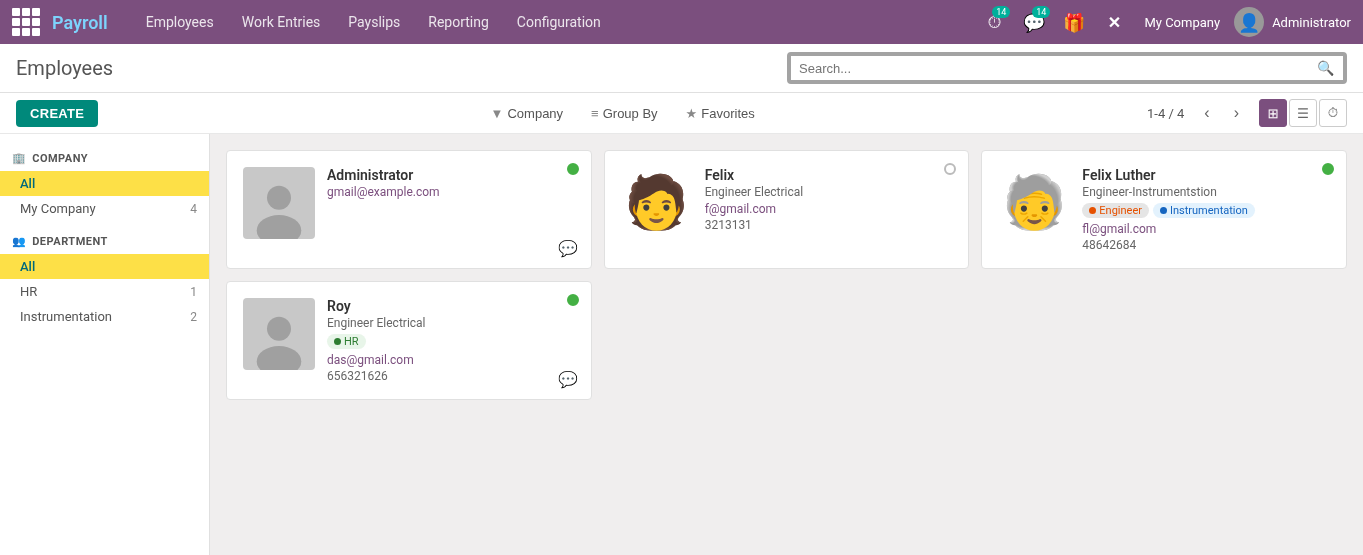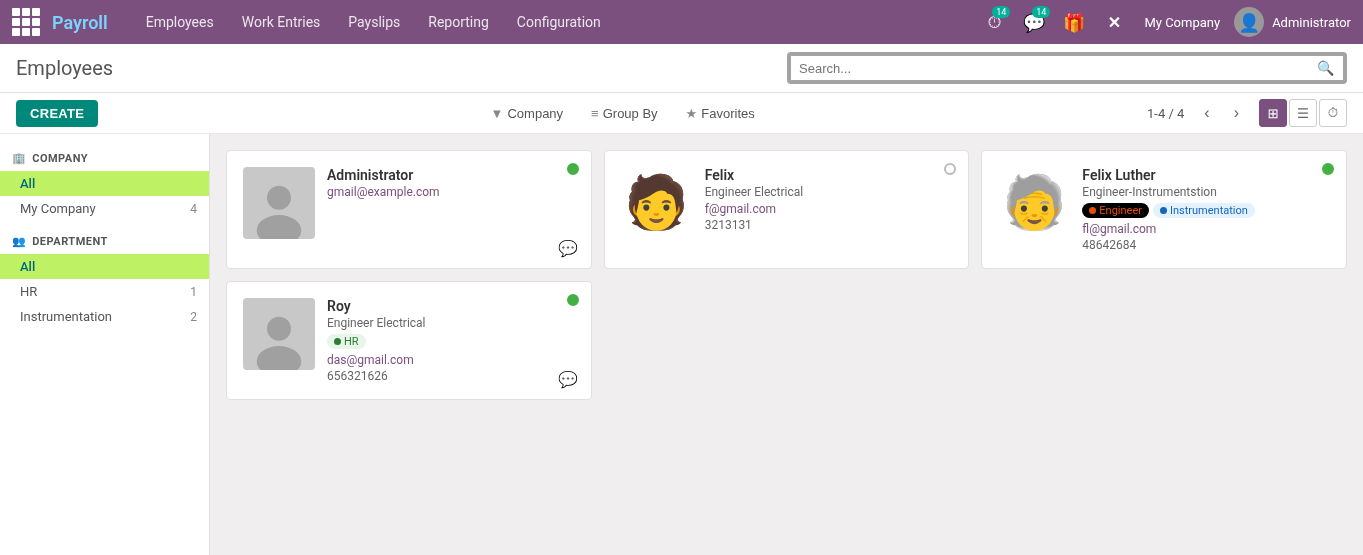--- a/index.html
+++ b/index.html
@@ -160,21 +160,21 @@
       letter-spacing: 0.5px;
     }
     .sidebar-item {
       display: flex; align-items: center; justify-content: space-between;
       padding: 5px 12px 5px 20px;
       cursor: pointer;
       font-size: 13px;
       color: #555;
       border-radius: 0;
     }
-    .sidebar-item.active { background: #bef264; color: #00697b; font-weight: 500; }
+    .sidebar-item.active { background: #fde047; color: #00697b; font-weight: 500; }
     .sidebar-count { color: #888; font-size: 12px; }
 
     
     .cards-area { flex: 1; overflow-y: auto; padding: 16px; }
     .cards-grid {
       display: grid;
       grid-template-columns: repeat(auto-fill, minmax(360px, 1fr));
       gap: 12px;
     }
     .employee-card {
@@ -217,21 +217,21 @@
       font-size: 16px;
     }
     .card-tags { display: flex; gap: 4px; margin: 4px 0; flex-wrap: wrap; }
     .tag {
       font-size: 11px;
       padding: 1px 7px;
       border-radius: 10px;
       display: flex; align-items: center; gap: 3px;
     }
     .tag-dot { width: 7px; height: 7px; border-radius: 50%; }
-    .tag-orange { background: #000000; color: #e65100; }
+    .tag-orange { background: #e5e5e5; color: #e65100; }
     .tag-orange .tag-dot { background: #e65100; }
     .tag-blue { background: #e3f2fd; color: #1565c0; }
     .tag-blue .tag-dot { background: #1565c0; }
     .tag-green { background: #e8f5e9; color: #2e7d32; }
     .tag-green .tag-dot { background: #2e7d32; }
 
     .emoji-avatar {
       font-size: 52px;
       line-height: 1;
       display: flex; align-items: center; justify-content: center;

